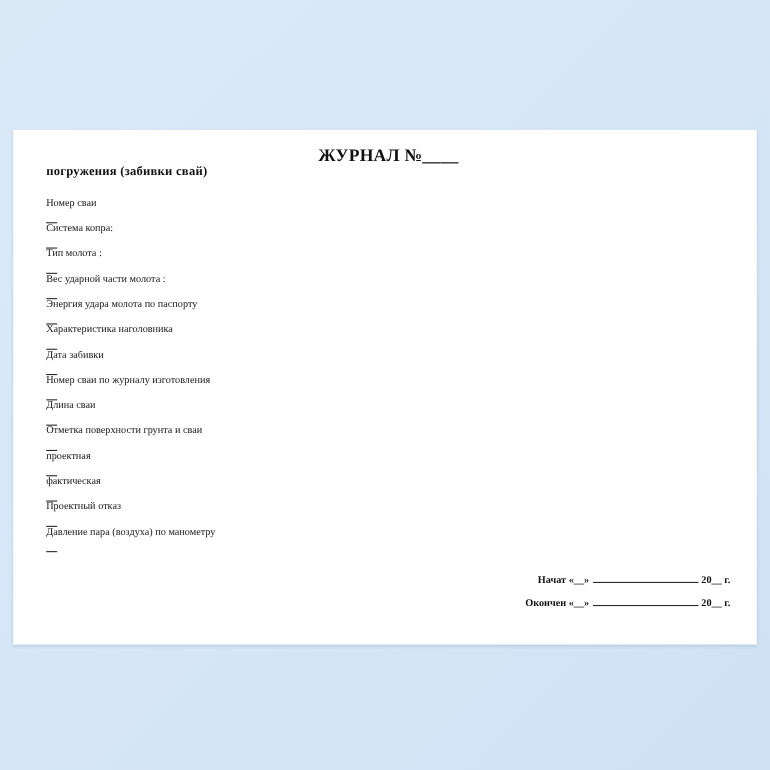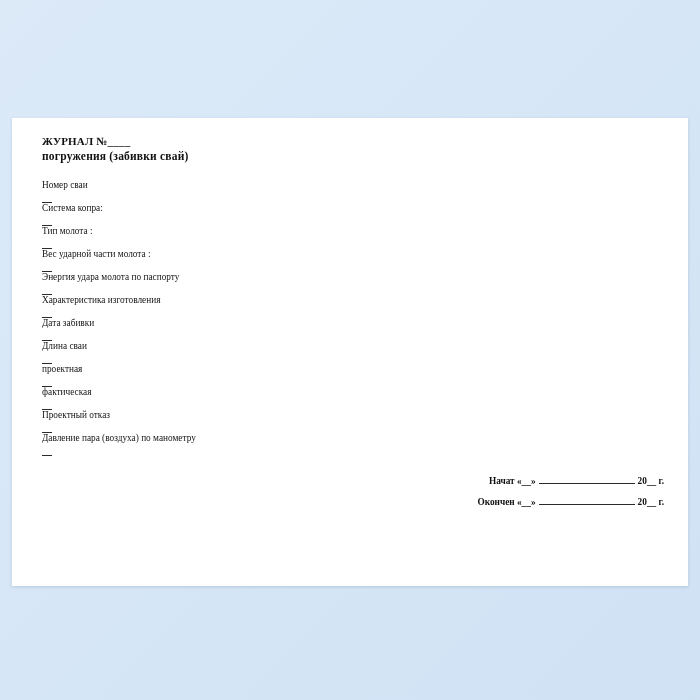--- a/index.html
+++ b/index.html
@@ -33,23 +33,23 @@
     box-shadow: 0 1px 3px rgba(40,70,110,0.18);
   }
   .sheet-inner {
     position: absolute;
     left: 30px;
     right: 24px;
     top: 16px;
     bottom: 10px;
   }
   .doc-title {
-    text-align: left;
+    text-align: center;
     font-weight: bold;
-    font-size: 11px;
+    font-size: 16px;
     line-height: 15px;
     color: #111;
     letter-spacing: 0.2px;
   }
   .doc-subtitle {
     text-align: left;
     font-weight: bold;
     font-size: 11.5px;
     line-height: 15px;
     color: #111;
@@ -139,35 +139,43 @@
           <span class="field-label">Вес ударной части молота :</span>
           <span class="field-line"></span>
         </div>
 
         <div class="field-row">
           <span class="field-label">Энергия удара молота по паспорту</span>
           <span class="field-line"></span>
         </div>
 
         <div class="field-row">
-          <span class="field-label">Характеристика изготовления</span>
+          <span class="field-label">Характеристика наголовника</span>
           <span class="field-line"></span>
         </div>
 
         <div class="field-row">
           <span class="field-label">Дата забивки</span>
           <span class="field-line"></span>
         </div>
 
+        <div class="field-row">
+          <span class="field-label">Номер сваи по журналу изготовления</span>
+          <span class="field-line"></span>
+        </div>
 
         <div class="field-row">
           <span class="field-label">Длина сваи</span>
           <span class="field-line"></span>
         </div>
 
+        <div class="field-row">
+          <span class="field-label">Отметка поверхности грунта и сваи</span>
+          <span class="field-line"></span>
+        </div>
 
 
         <div class="field-row">
           <span class="field-label">проектная</span>
           <span class="field-line"></span>
         </div>
 
         <div class="field-row">
           <span class="field-label">фактическая</span>
           <span class="field-line"></span>

